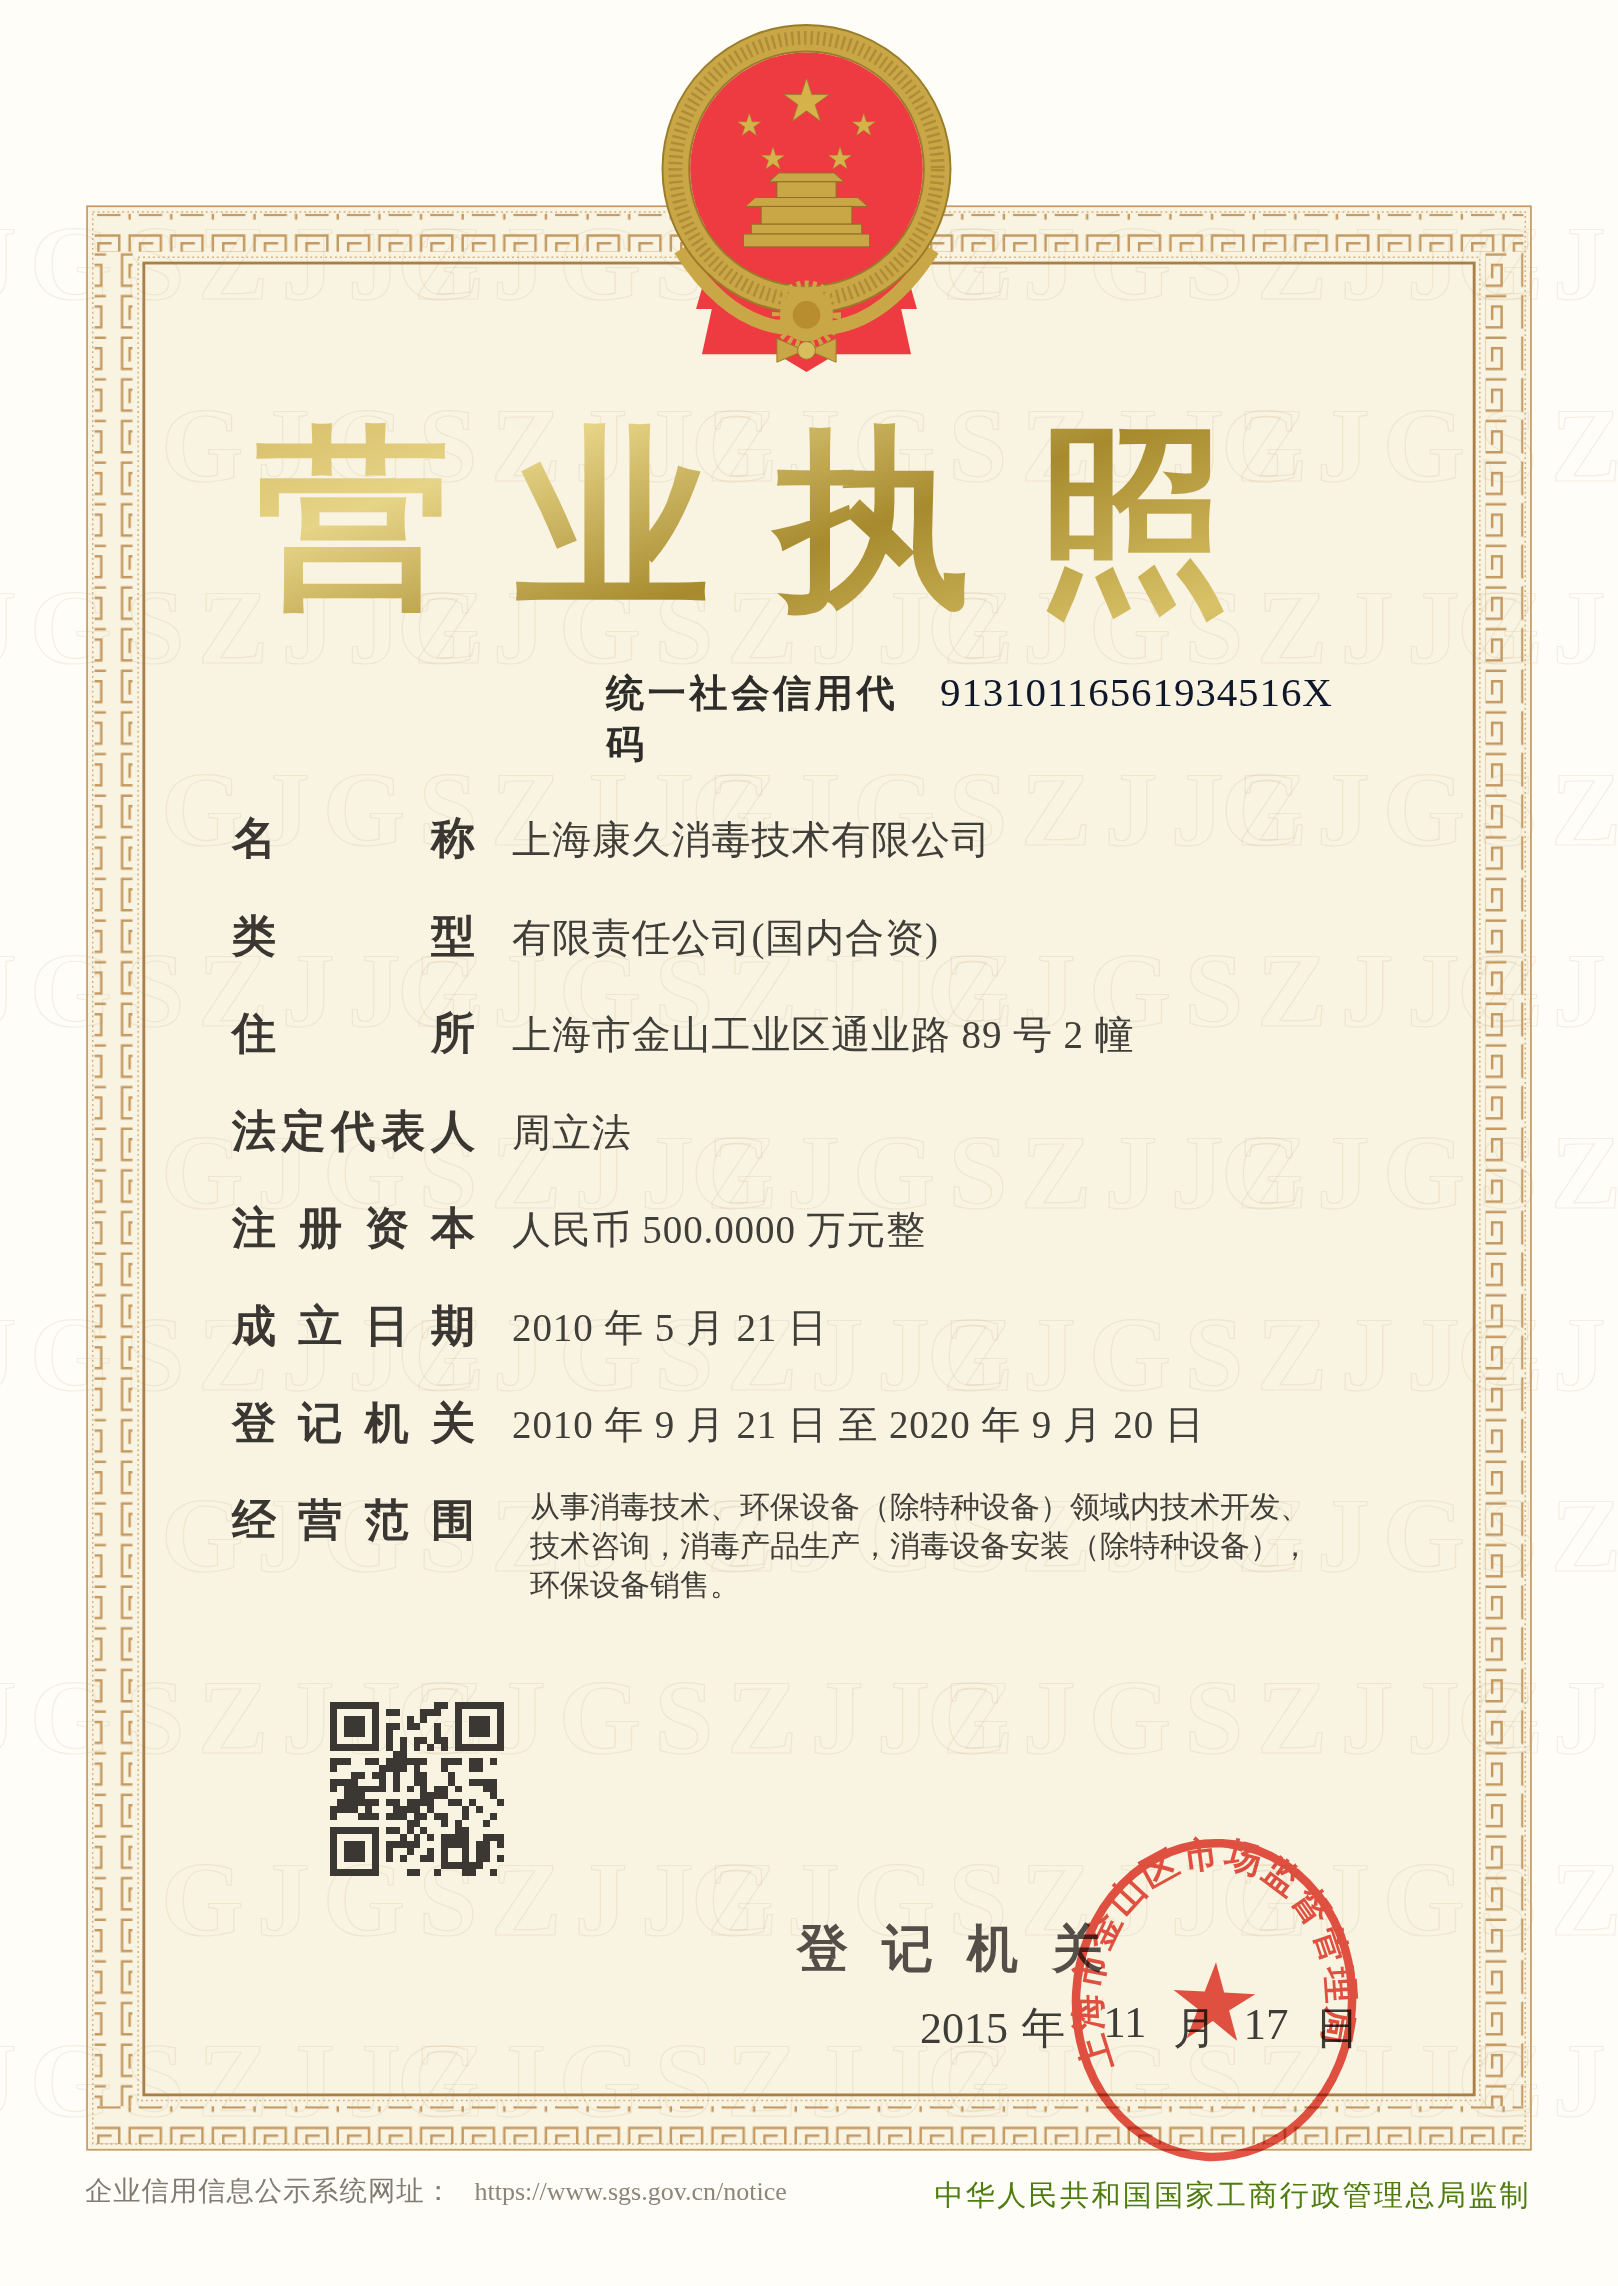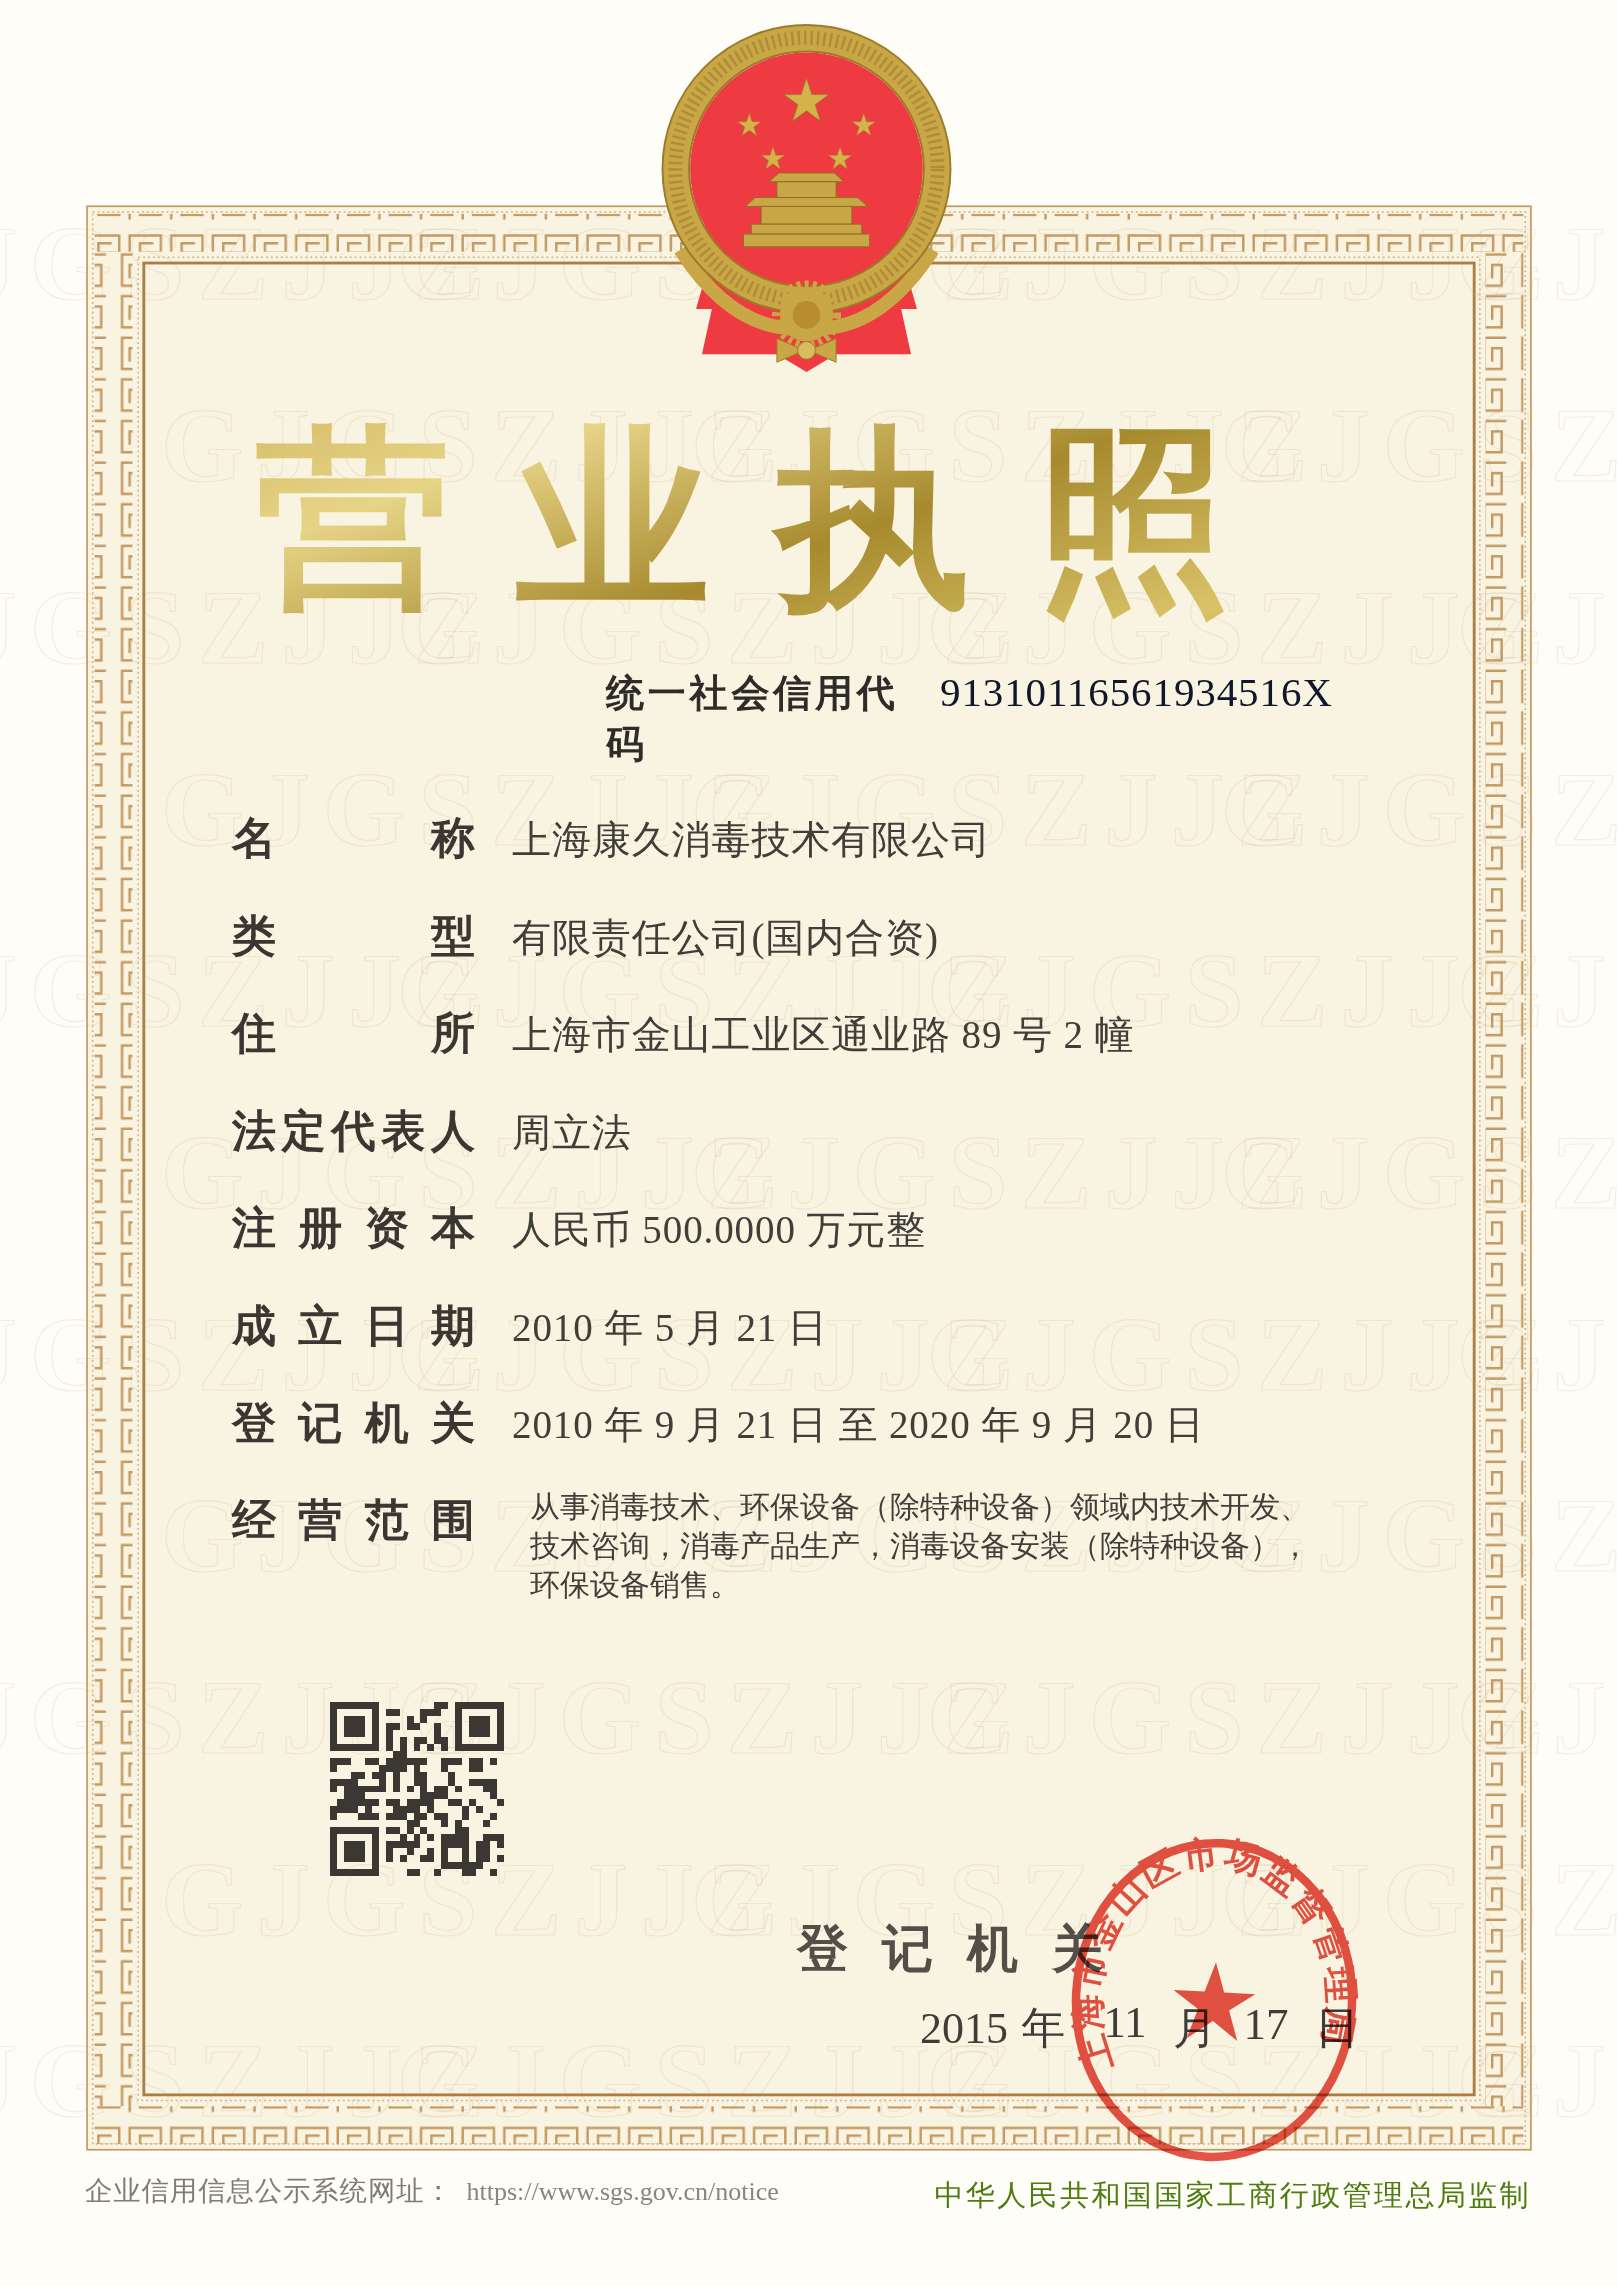--- a/index.html
+++ b/index.html
@@ -34,21 +34,21 @@
   .issue-date{position:absolute;left:920px;top:1999px;font-size:44px;color:#3f3d38;display:flex;
               align-items:baseline;white-space:nowrap;}
   .issue-date .u{margin-left:13.2px;}
   .issue-date .stamp{margin-left:38px;font-size:45px;transform:translateY(-5.7px);}
   .issue-date .stamp2{margin-left:26.5px;font-size:45px;transform:translateY(-3.8px);}
   .issue-date .u2{margin-left:26.5px;}
   .seal{position:absolute;left:1058px;top:1828px;width:312px;height:345px;opacity:.88;
         mix-blend-mode:multiply;transform:rotate(3deg);}
   .footer-left{position:absolute;left:85px;top:2173px;white-space:nowrap;}
   .footer-left .lab{font-size:27.4px;color:#807c72;letter-spacing:0.9px;}
-  .footer-left .url{margin-left:10px;font-size:26px;color:#8b8679;}
+  .footer-left .url{margin-left:18px;font-size:26px;color:#8b8679;}
   .footer-right{position:absolute;right:87px;top:2176px;font-size:29px;color:#4d7c0f;letter-spacing:2.4px;
                 white-space:nowrap;}
 </style>
 </head>
 <body>
 
 <div class="page">
 
   <div class="frame-bg"></div>
 

